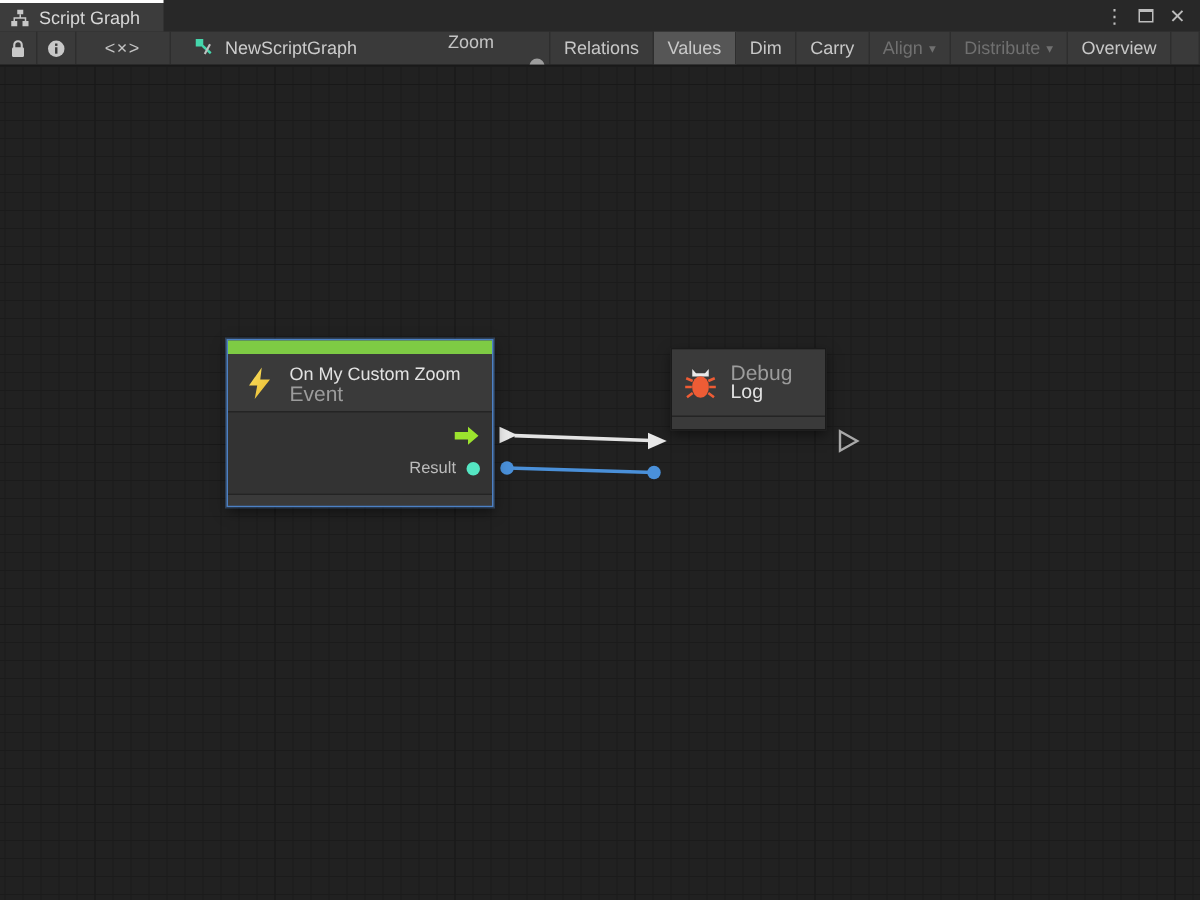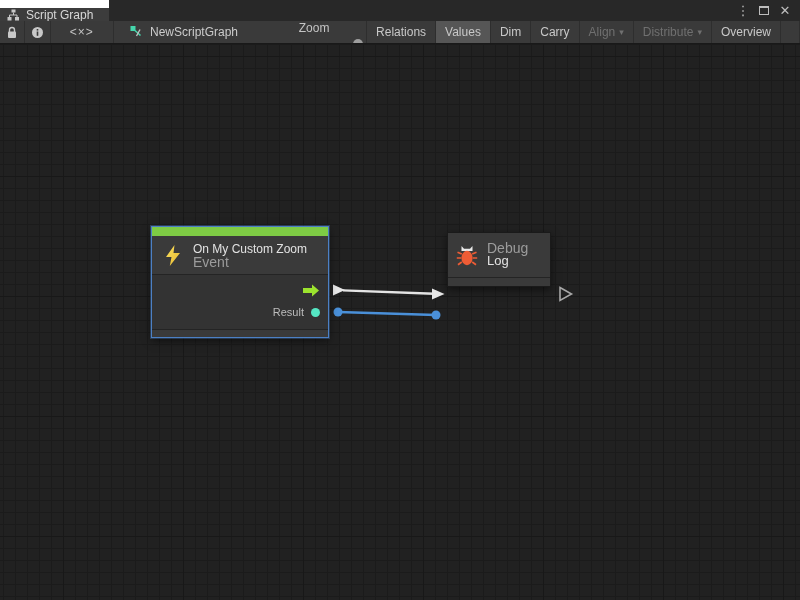--- a/index.html
+++ b/index.html
@@ -11,21 +11,21 @@
   }
 
   
   .tabbar {
     position:absolute; top:0; left:0; right:0; height:21px;
     background:#282828; display:flex; align-items:stretch;
   }
   .tab {
     display:flex; align-items:center; gap:6px;
     padding:0 16px 0 7px; background:#3c3c3c;
-    border-top:8px solid #ffffff; color:#d8d8d8; font-size:12px;
+    border-top:2px solid #ffffff; color:#d8d8d8; font-size:12px;
   }
   .win-controls {
     margin-left:auto; display:flex; align-items:center; gap:5px;
     padding-right:7px; color:#bdbdbd;
   }
   .win-btn { width:16px; height:16px; display:flex; align-items:center;
     justify-content:center; font-size:13px; cursor:default; }
   .maxi-box { width:10px; height:9px; border:1px solid #bdbdbd; border-top:2px solid #bdbdbd; }
 
   

